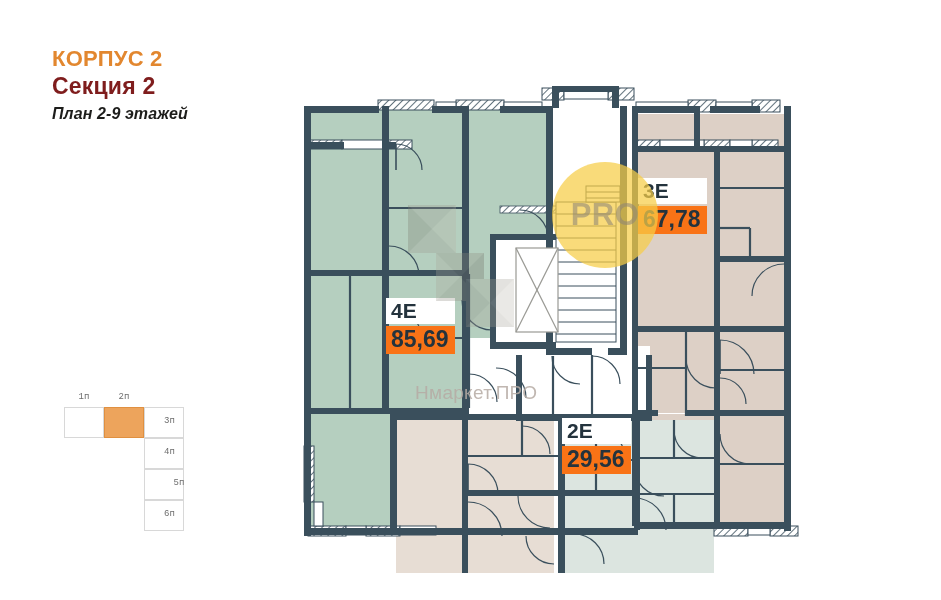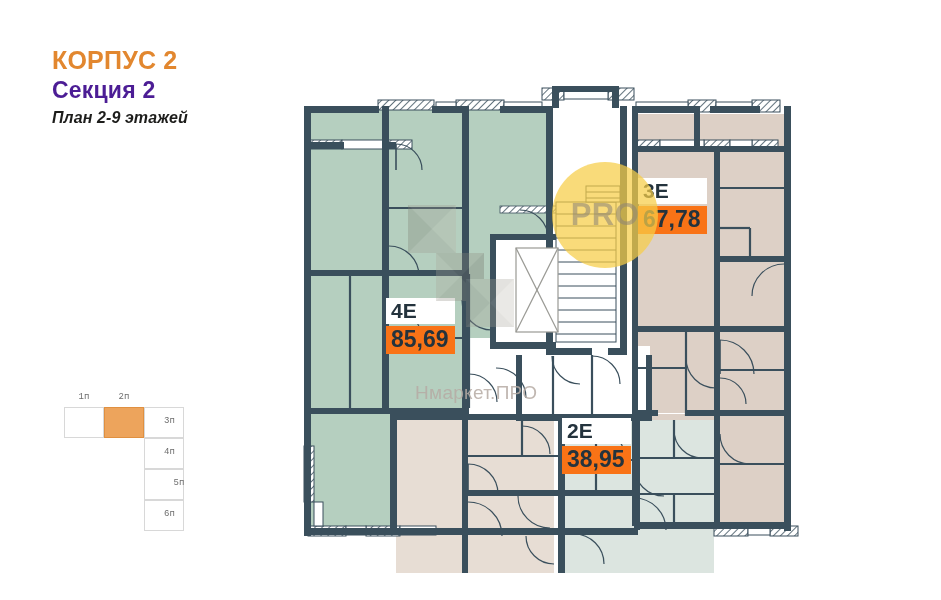--- a/index.html
+++ b/index.html
@@ -16,30 +16,30 @@
     background: #ffffff;
   }
 
   
   #title-block {
     position: absolute;
     left: 52px; top: 46px;
     width: 260px;
   }
   #title-building {
-    font-size: 25px;
+    font-size: 22px;
     font-weight: bold;
     color: #e2872f;
     letter-spacing: 0.2px;
     line-height: 1.18;
   }
   #title-section {
     font-size: 23px;
     font-weight: bold;
-    color: #4c1d95;
+    color: #7f1d1d;
     letter-spacing: 0.2px;
     line-height: 1.18;
     margin-top: 1px;
   }
   #title-floors {
     font-size: 16px;
     font-weight: bold;
     color: #1d1d1b;
     margin-top: 5px;
     letter-spacing: 0.1px;
@@ -437,21 +437,21 @@
     <div class="apt-label" style="left:96px; top:220px;">
       <span class="apt-row apt-code">4Е</span>
       <span class="apt-row apt-area">85,69</span>
     </div>
     <div class="apt-label" style="left:348px; top:100px;">
       <span class="apt-row apt-code">3Е</span>
       <span class="apt-row apt-area">67,78</span>
     </div>
     <div class="apt-label" style="left:272px; top:340px;">
       <span class="apt-row apt-code">2Е</span>
-      <span class="apt-row apt-area">38,95</span>
+      <span class="apt-row apt-area">29,56</span>
     </div>
   </div>
 
   <div id="wm-logo">
     <svg width="135" height="140" viewBox="0 0 135 140" xmlns="http://www.w3.org/2000/svg">
       <g opacity="0.30">
         <polygon points="0,0 48,0 48,48 0,48" fill="#9d9a8f"></polygon>
         <polygon points="0,0 24,24 0,48" fill="#7d7a70"></polygon>
         <polygon points="48,0 24,24 48,48" fill="#b5b2a6"></polygon>
         <polygon points="28,48 76,48 76,96 28,96" fill="#8e8b80"></polygon>

